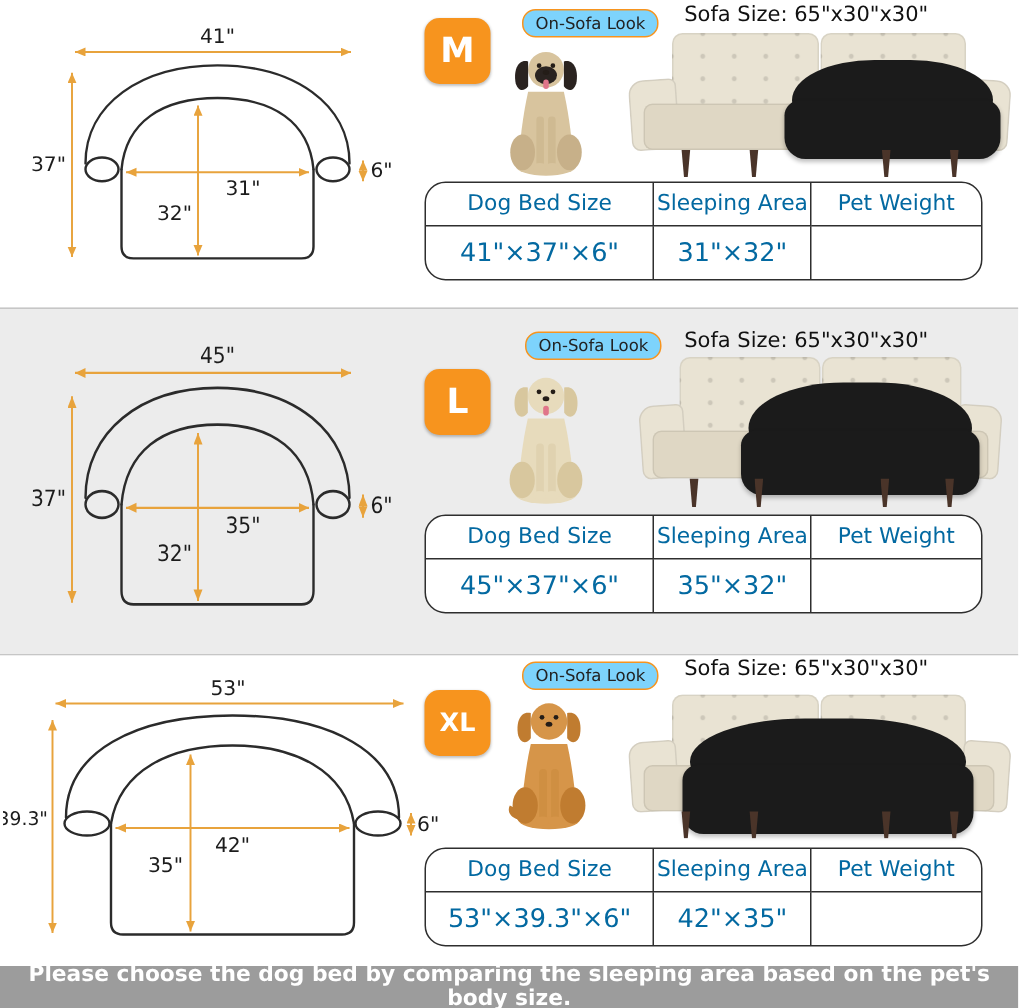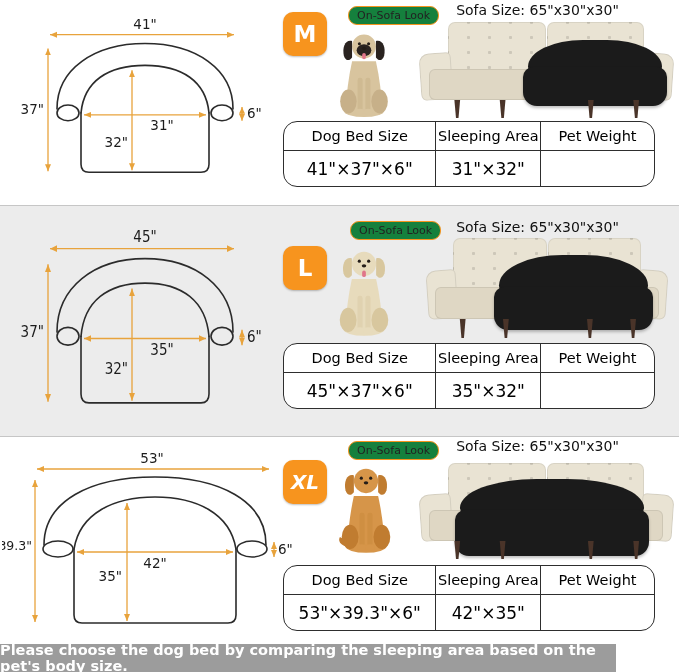--- a/index.html
+++ b/index.html
@@ -32,24 +32,24 @@
   .diagram .arrow{stroke:var(--arrow-orange);stroke-width:1.3;}
   .diagram text{fill:#1C1C1C;font-size:13.5px;font-family:"DejaVu Sans","Liberation Sans",sans-serif;}
   .diagram text.small{font-size:12.5px;}
 
   
   .badge{position:absolute;left:283px;width:44px;height:44px;background:var(--accent-orange);
          border-radius:10px;color:#fff;font-weight:bold;font-size:23px;display:flex;
          align-items:center;justify-content:center;box-shadow:0 1px 2px rgba(0,0,0,.25);}
   .s-m .badge{top:12px;}
   .s-l .badge{top:40px;}
-  .s-xl .badge{top:23px;font-size:20px;font-style:italic;}
-
-  
-  .pill{position:absolute;background:#15803d;border:1.5px solid var(--accent-orange);border-radius:9px;
+  .s-xl .badge{top:23px;font-size:17px;}
+
+  
+  .pill{position:absolute;background:#7dd3fc;border:1.5px solid var(--accent-orange);border-radius:9px;
         font-size:11px;color:#222;padding:2px 8px;white-space:nowrap;}
   .s-m .pill{left:348px;top:6px;}
   .s-l .pill{left:350px;top:15px;}
   .s-xl .pill{left:348px;top:4px;}
   .sofa-size{position:absolute;left:430px;width:215px;text-align:center;font-size:14px;
              font-weight:500;color:#111;white-space:nowrap;}
   .s-m .sofa-size{top:2px;}
   .s-l .sofa-size{top:13px;}
   .s-xl .sofa-size{top:1px;}
 
@@ -88,28 +88,28 @@
   .s-xl .cover-arch{left:16%;top:22%;width:73%;height:38%;}
   .s-xl .cover-flap{left:14%;top:52%;width:77%;height:45%;}
 
   
   .spec-table{position:absolute;left:283px;width:372px;height:66px;background:#fff;
               border:1.5px solid var(--table-border);border-radius:14px;overflow:hidden;
               display:grid;grid-template-columns:41.2% 28.3% 30.5%;grid-template-rows:29px 1fr;}
   .s-m .spec-table{top:121px;}
   .s-l .spec-table{top:137px;}
   .s-xl .spec-table{top:128px;}
-  .spec-table div{display:flex;align-items:center;justify-content:center;color:#000000;}
+  .spec-table div{display:flex;align-items:center;justify-content:center;color:#0369a1;}
   .spec-table .th{font-size:14.5px;font-weight:500;border-bottom:1.5px solid var(--table-border);}
   .spec-table .td{font-size:17px;}
   .spec-table .c1,.spec-table .c2{border-right:1.5px solid var(--table-border);}
 
   
-  .footer{position:relative;width:616px;height:28px;background:var(--footer-bg);color:var(--footer-text);
-          display:flex;align-items:center;justify-content:center;font-size:14.5px;font-weight:bold;}
+  .footer{position:relative;width:679px;height:28px;background:var(--footer-bg);color:var(--footer-text);
+          display:flex;align-items:center;justify-content:center;font-size:14.5px;font-weight:bold;text-align:center;}
 </style>
 </head>
 <body>
 
 <svg width="0" height="0" style="position:absolute" aria-hidden="true">
   <defs>
     <marker id="ah" markerWidth="8" markerHeight="8" refX="7" refY="3" orient="auto-start-reverse" markerUnits="userSpaceOnUse">
       <path d="M0,0 L7,3 L0,6 Z" fill="#E8A33C"></path>
     </marker>
   </defs>

